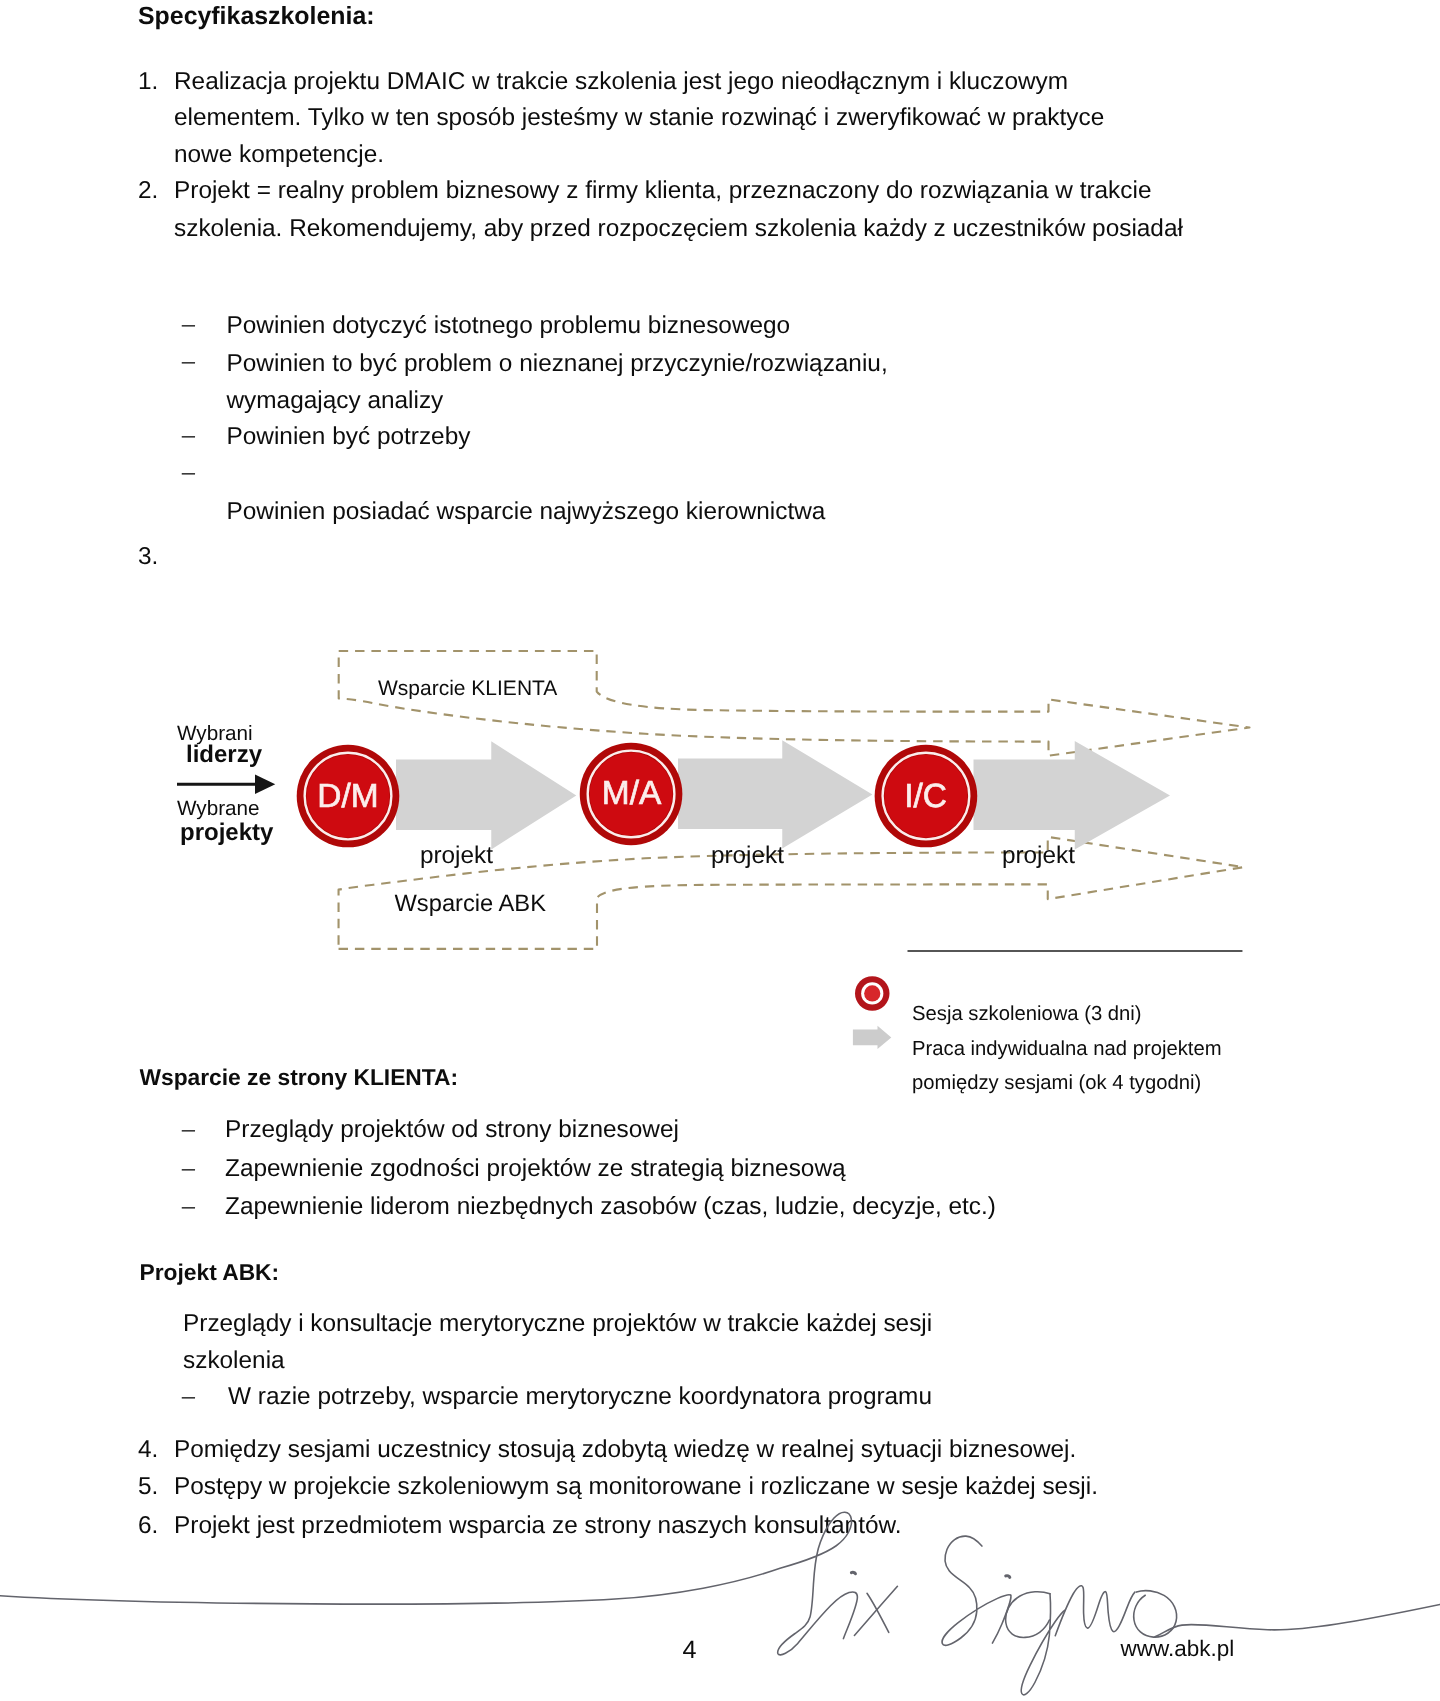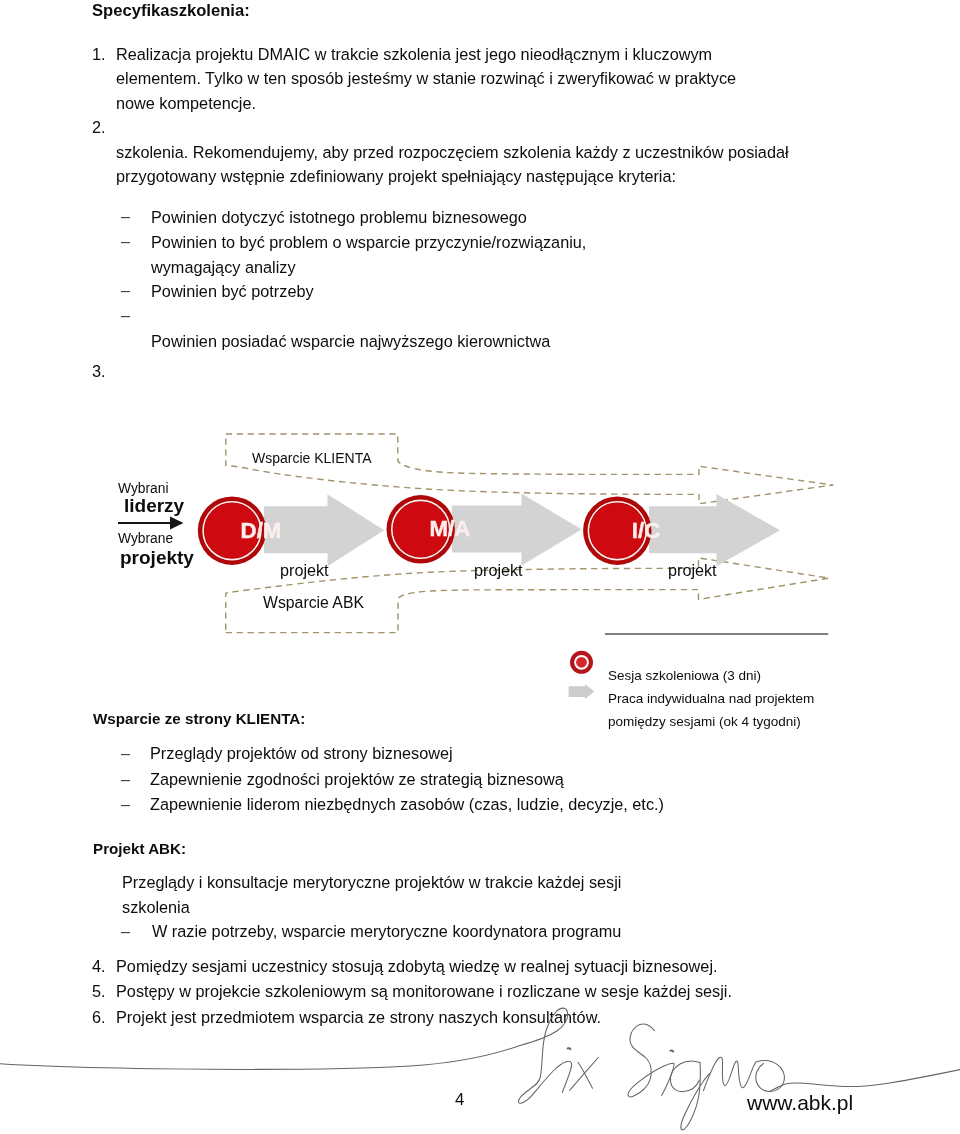--- a/index.html
+++ b/index.html
@@ -4,50 +4,50 @@
 <style>
   html,body{margin:0;padding:0;}
   body{width:960px;height:1134px;background:#ffffff;font-family:"Liberation Sans",sans-serif;color:#0d0d0d;position:relative;-webkit-font-smoothing:antialiased;overflow:hidden;}
   .page{position:absolute;left:0;top:0;width:960px;height:1134px;}
   .abs{position:absolute;white-space:nowrap;will-change:transform;}
   .title{left:92px;top:1px;font-size:16.6px;font-weight:bold;}
   .body-ln{font-size:16.25px;}
   .num{font-size:16.25px;}
   .dash{font-size:16.25px;color:#3b3b3b;}
   .dlbl{font-size:13.8px;}
-  .dlbl.b{font-size:19px;text-align:right;}
+  .dlbl.b{font-size:16px;text-align:right;}
   .dlbl.b{font-weight:bold;}
-  .circ-lbl{font-size:22.3px;color:#FBEEEC;transform:translate(-50%,-50%);font-weight:bold;margin-left:29px;-webkit-text-stroke:0.45px #FBEEEC;}
+  .circ-lbl{font-size:22.3px;color:#FBEEEC;transform:translate(-50%,-50%);font-weight:normal;-webkit-text-stroke:0.45px #FBEEEC;}
   .arr-lbl{font-size:16.2px;margin-top:38px;}
   .band-lbl{font-size:14px;}
   .band-lbl.big{font-size:15.8px;}
   .leg-ln{font-size:13.5px;}
   .sec-h{font-size:15.2px;font-weight:bold;}
   .page-no{font-size:16.8px;}
-  .site{font-size:21px;}
+  .site{font-size:15px;}
 </style>
 </head>
 <body>
 
 <div class="page">
   <div class="abs title">Specyfikaszkolenia:</div>
 
   <div class="abs num" style="left:92px;top:45px">1.</div>
   <div class="abs body-ln" style="left:116px;top:45px">Realizacja projektu DMAIC w trakcie szkolenia jest jego nieodłącznym i kluczowym</div>
   <div class="abs body-ln" style="left:116px;top:69.4px">elementem. Tylko w ten sposób jesteśmy w stanie rozwinąć i zweryfikować w praktyce</div>
   <div class="abs body-ln" style="left:116px;top:93.8px">nowe kompetencje.</div>
 
   <div class="abs num" style="left:92px;top:118.2px">2.</div>
+  <div class="abs body-ln" style="left:116px;top:118.2px">Projekt = realny problem biznesowy z firmy klienta, przeznaczony do rozwiązania w trakcie</div>
   <div class="abs body-ln" style="left:116px;top:142.6px">szkolenia. Rekomendujemy, aby przed rozpoczęciem szkolenia każdy z uczestników posiadał</div>
-  <div class="abs body-ln" style="left:116px;top:167px">przygotowany wstępnie zdefiniowany projekt spełniający następujące kryteria:</div>
 
   <div class="abs dash" style="left:120.8px;top:206.8px">–</div>
   <div class="abs body-ln" style="left:150.9px;top:208px">Powinien dotyczyć istotnego problemu biznesowego</div>
   <div class="abs dash" style="left:120.8px;top:231.6px">–</div>
-  <div class="abs body-ln" style="left:150.9px;top:232.8px">Powinien to być problem o wsparcie przyczynie/rozwiązaniu,</div>
+  <div class="abs body-ln" style="left:150.9px;top:232.8px">Powinien to być problem o nieznanej przyczynie/rozwiązaniu,</div>
   <div class="abs body-ln" style="left:150.9px;top:257.6px">wymagający analizy</div>
   <div class="abs dash" style="left:120.8px;top:281.2px">–</div>
   <div class="abs body-ln" style="left:150.9px;top:282.4px">Powinien być potrzeby</div>
   <div class="abs dash" style="left:120.8px;top:306px">–</div>
   <div class="abs body-ln" style="left:150.9px;top:332px">Powinien posiadać wsparcie najwyższego kierownictwa</div>
 
   <div class="abs num" style="left:92px;top:362px">3.</div>
 
   <svg class="diagram" width="960" height="1134" viewBox="0 0 960 1134" style="position:absolute;left:0;top:0;pointer-events:none">
 

